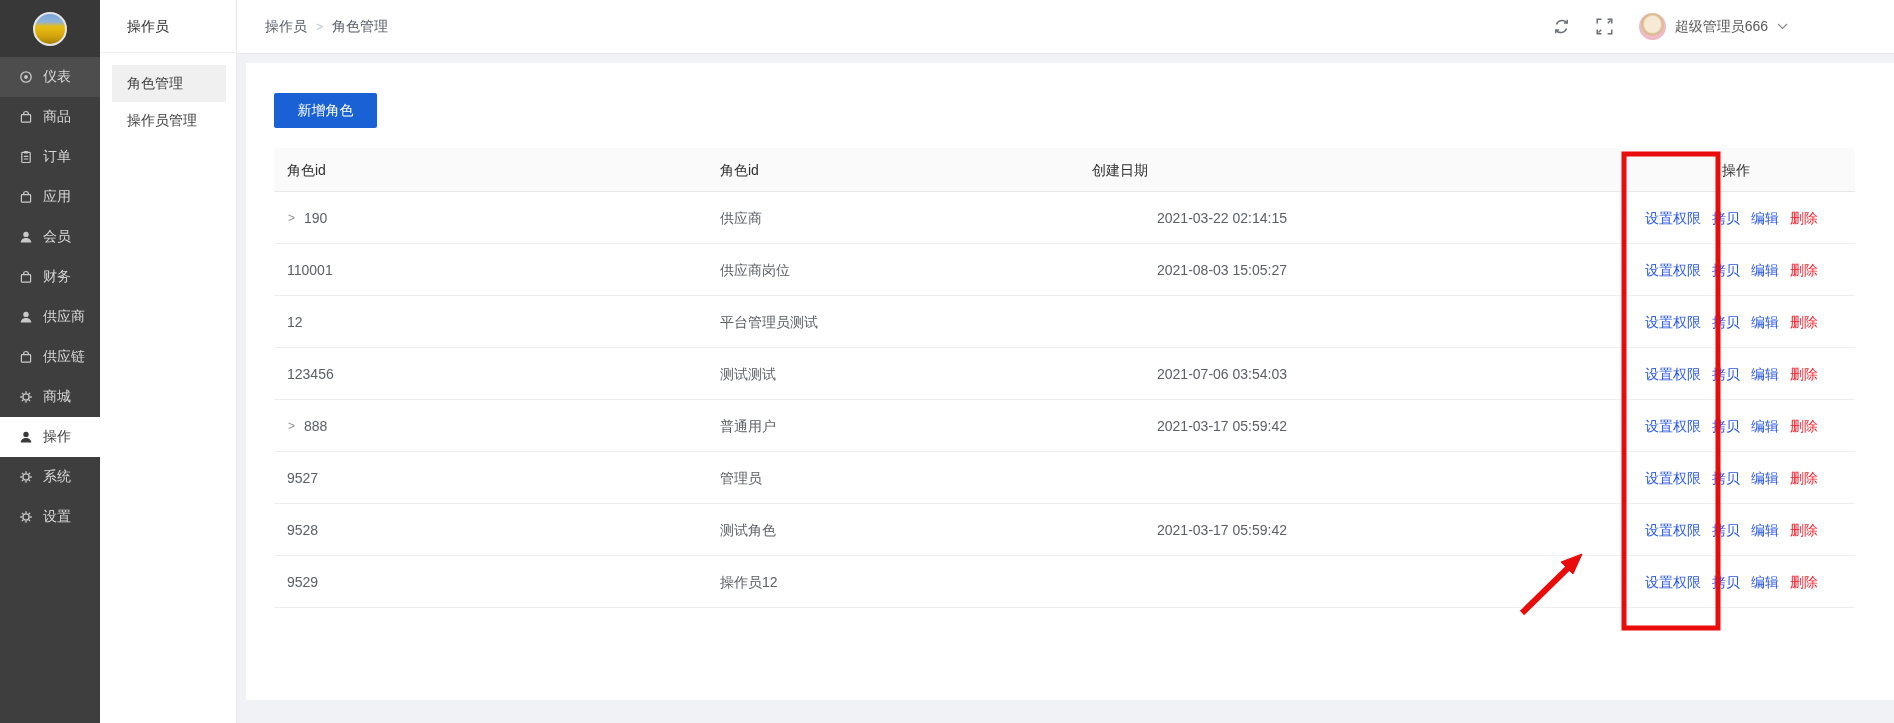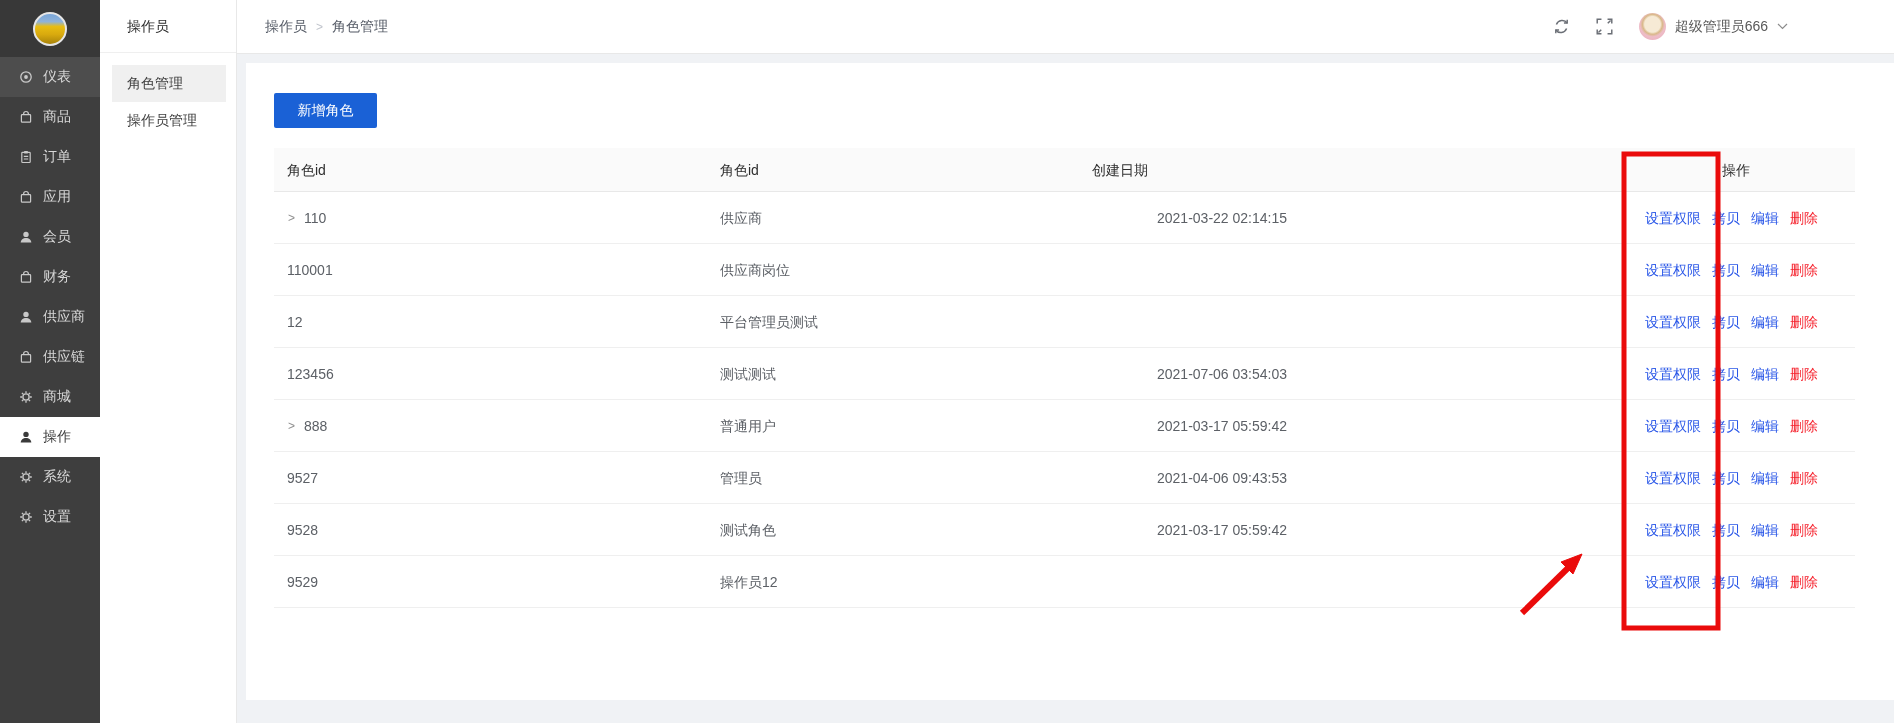--- a/index.html
+++ b/index.html
@@ -250,37 +250,38 @@
         <div class="thead">
           <span class="th th-id">角色id</span>
           <span class="th th-name">角色id</span>
           <span class="th th-date">创建日期</span>
           <span class="th th-ops">操作</span>
         </div>
         <div>
             <div class="trow">
     <div class="td td-id">
       <span class="expand-caret">&gt;</span>
-      <span class="id-text">110</span>
+      <span class="id-text">190</span>
     </div>
     <span class="td td-name">供应商</span>
     <span class="td td-date">2021-03-22 02:14:15</span>
     <div class="td td-actions">
       <a class="link">设置权限</a>
       <a class="link">拷贝</a>
       <a class="link">编辑</a>
       <a class="link danger">删除</a>
     </div>
   </div>
             <div class="trow">
     <div class="td td-id">
 
       <span class="id-text">110001</span>
     </div>
     <span class="td td-name">供应商岗位</span>
+    <span class="td td-date">2021-08-03 15:05:27</span>
     <div class="td td-actions">
       <a class="link">设置权限</a>
       <a class="link">拷贝</a>
       <a class="link">编辑</a>
       <a class="link danger">删除</a>
     </div>
   </div>
             <div class="trow">
     <div class="td td-id">
 
@@ -321,21 +322,20 @@
       <a class="link">编辑</a>
       <a class="link danger">删除</a>
     </div>
   </div>
             <div class="trow">
     <div class="td td-id">
 
       <span class="id-text">9527</span>
     </div>
     <span class="td td-name">管理员</span>
-    <span class="td td-date">2021-04-06 09:43:53</span>
     <div class="td td-actions">
       <a class="link">设置权限</a>
       <a class="link">拷贝</a>
       <a class="link">编辑</a>
       <a class="link danger">删除</a>
     </div>
   </div>
             <div class="trow">
     <div class="td td-id">
 

